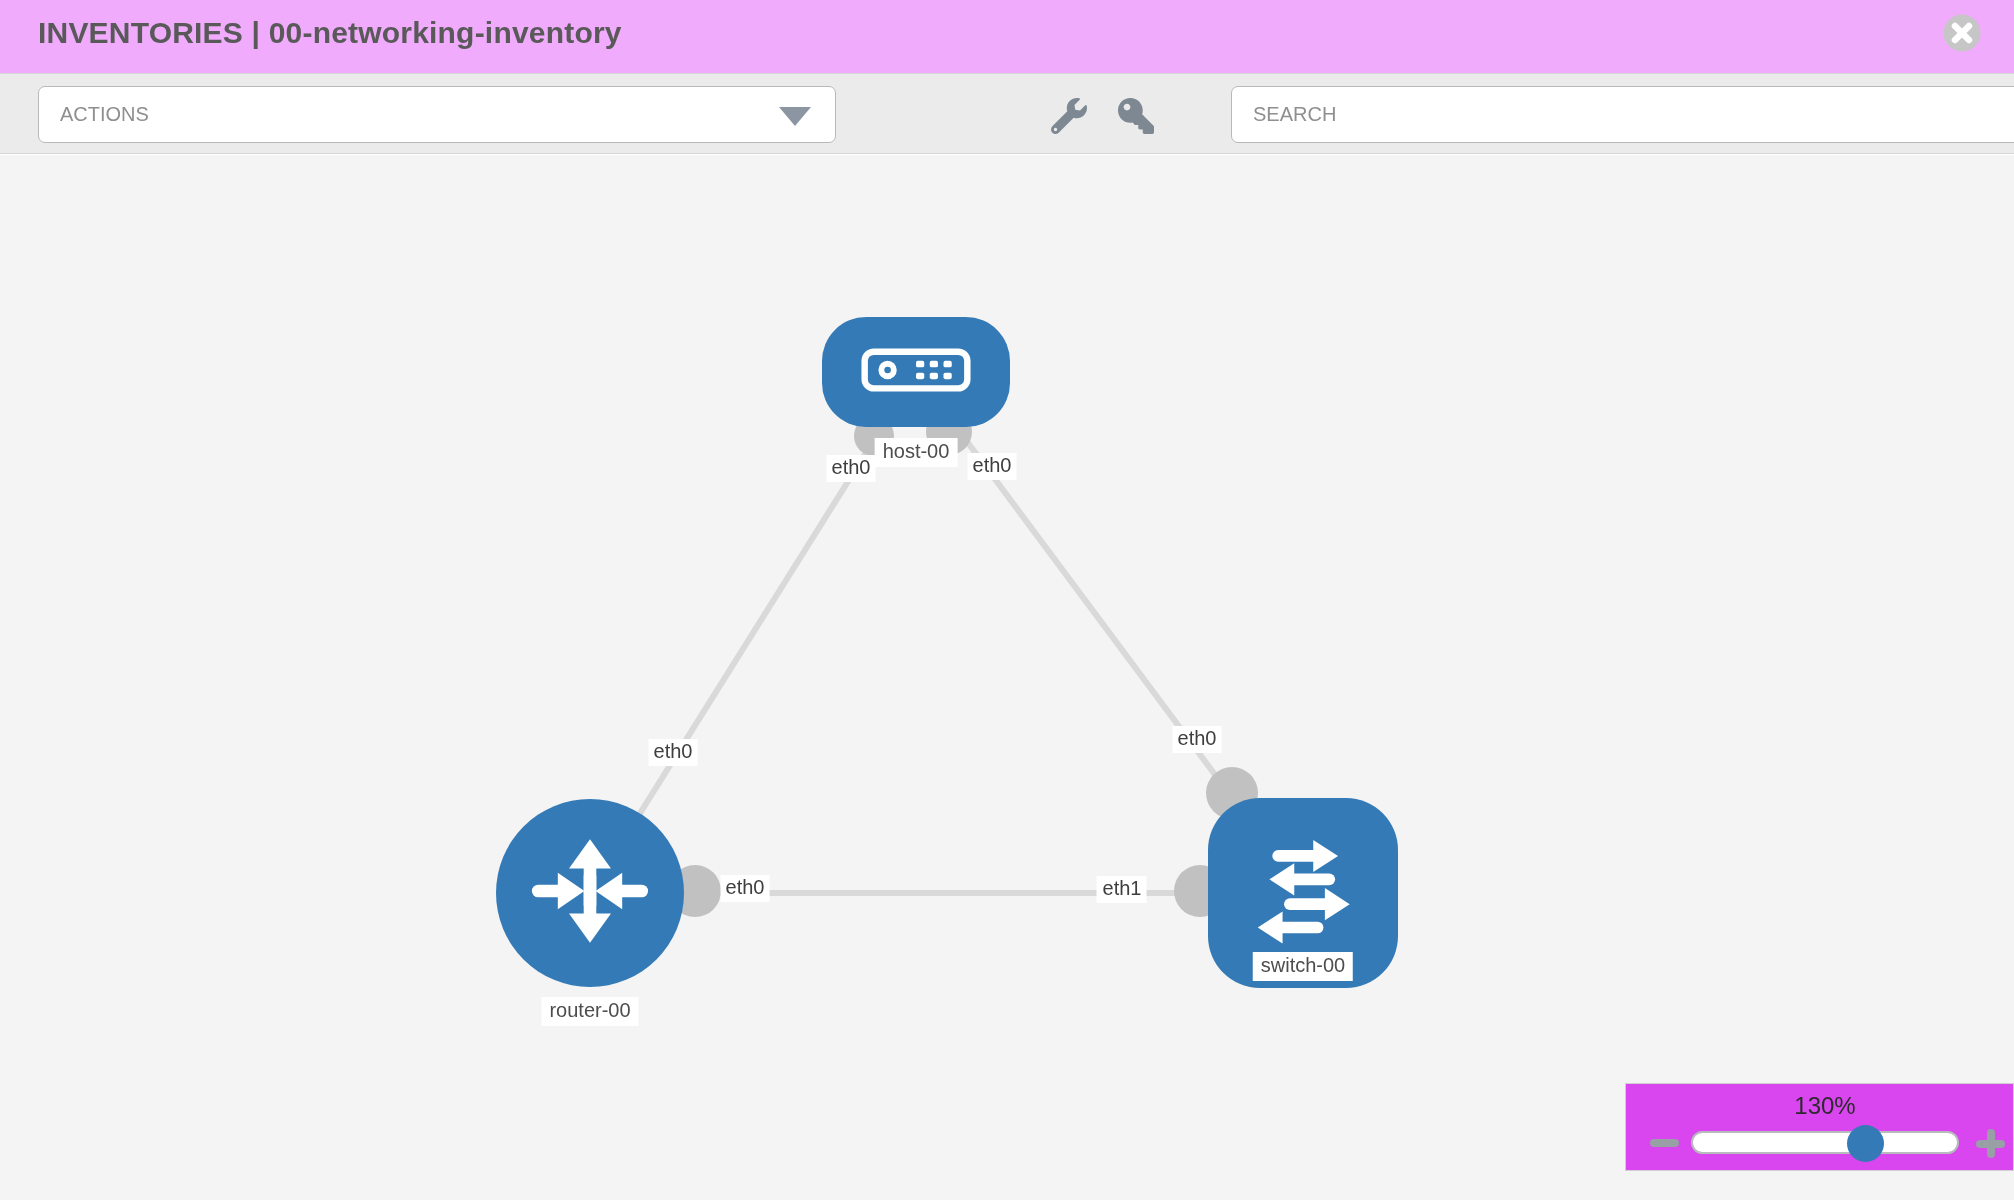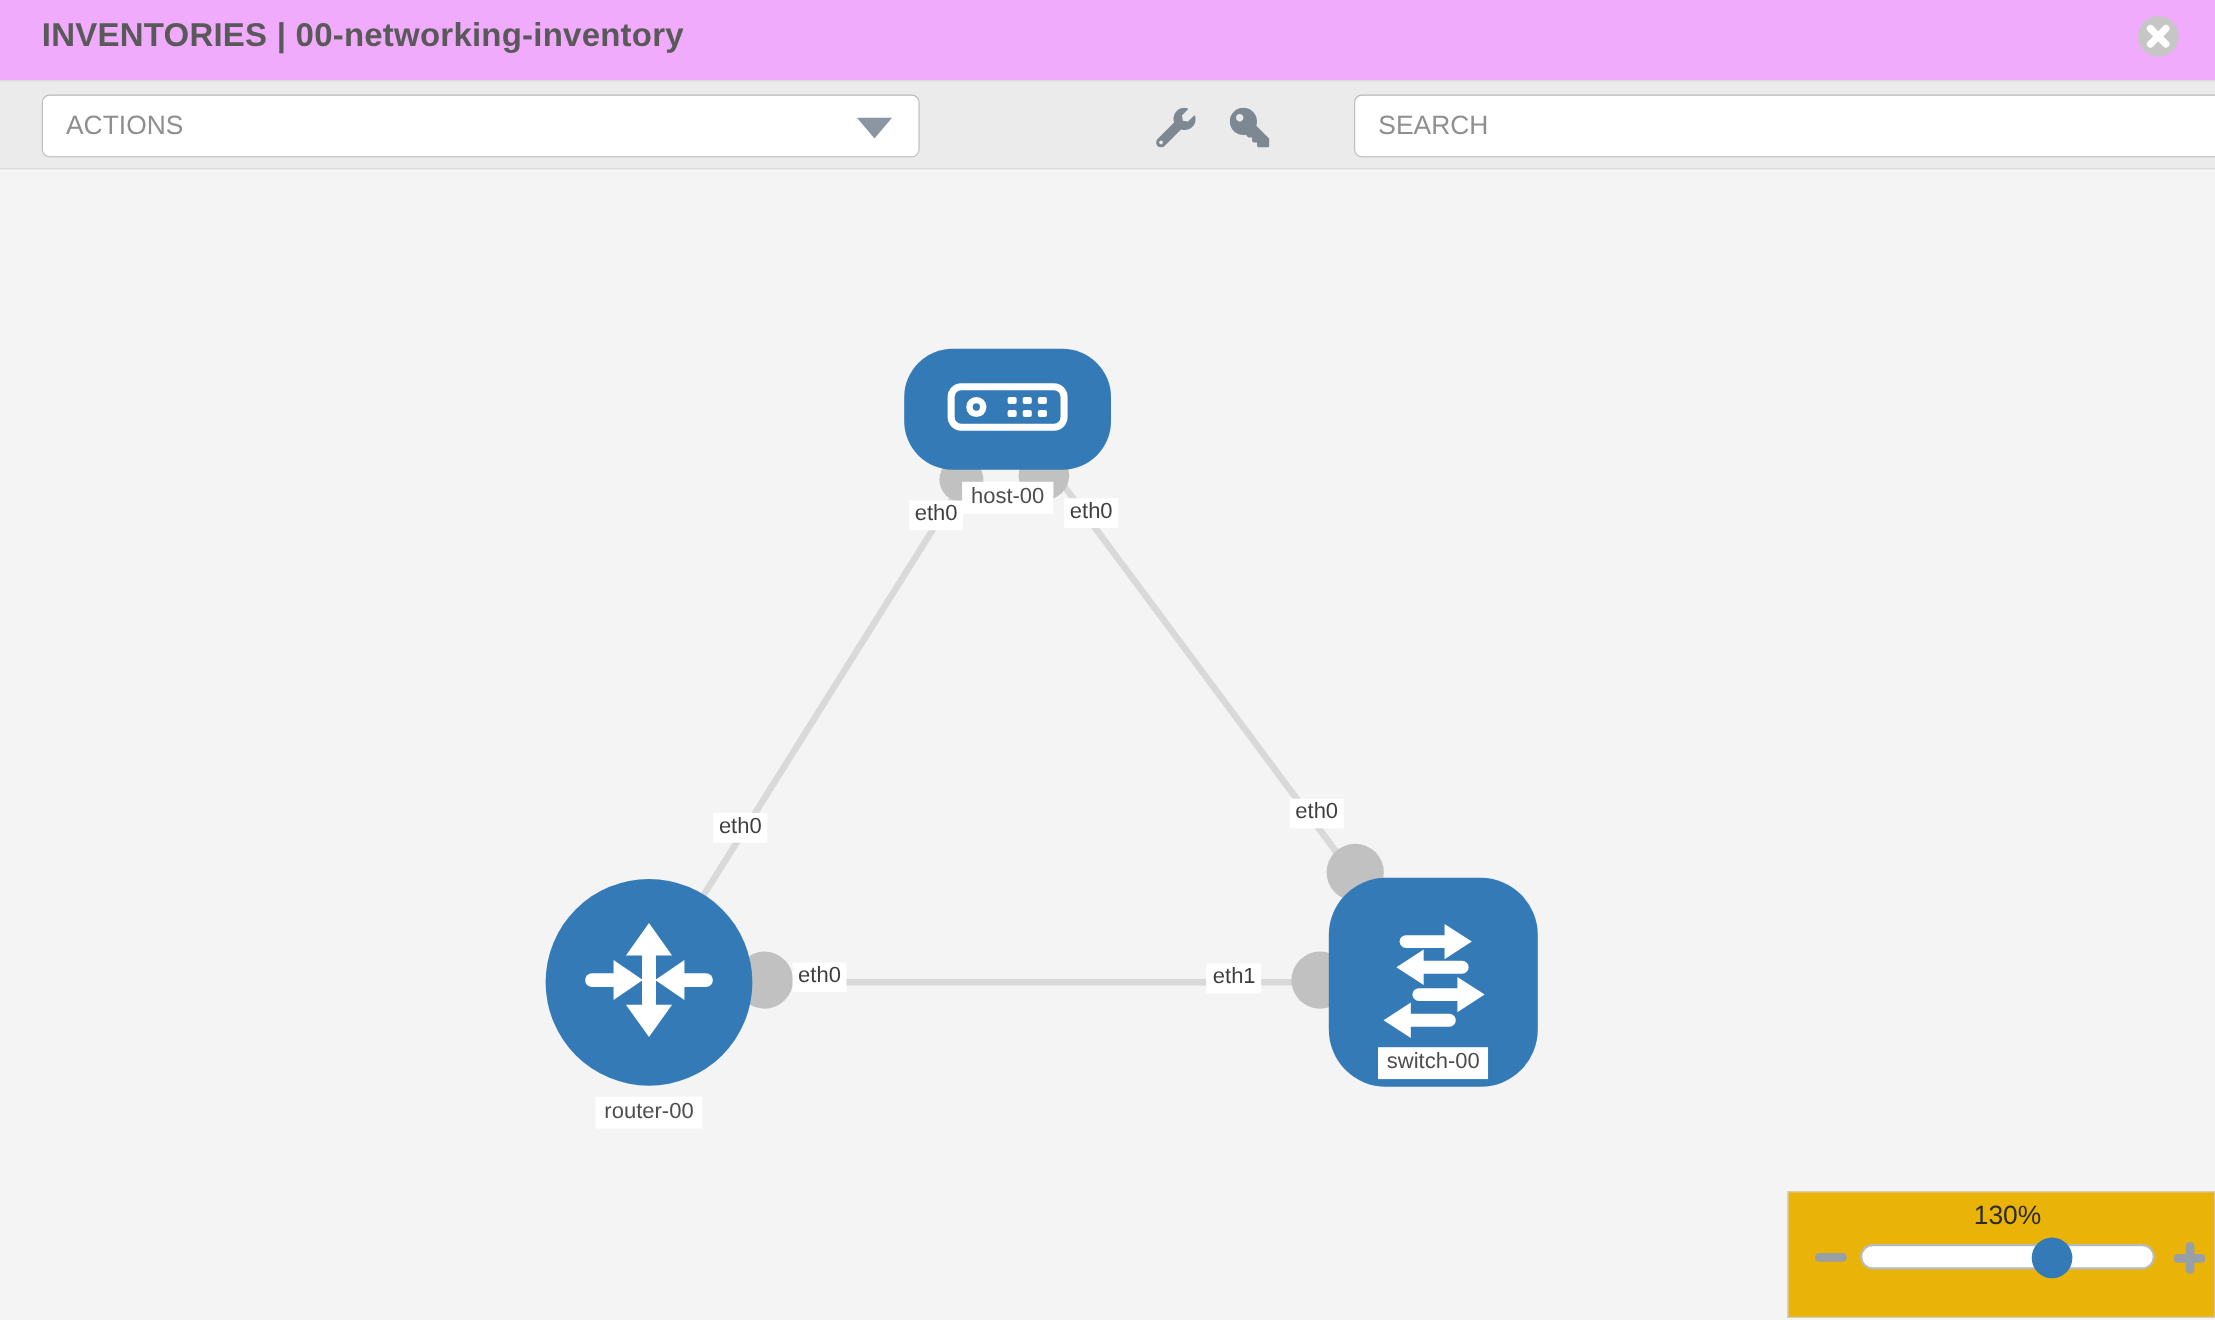--- a/index.html
+++ b/index.html
@@ -19,21 +19,21 @@
 
   
   .toolbar {
     position:absolute; left:0; top:73px; width:2014px; height:81px;
     background:#ebebeb; border-top:1px solid #d6d6d6; border-bottom:1px solid #d6d6d6;
   }
   .combo {
     position:absolute; top:12px; height:57px; background:#ffffff;
     border:1px solid #b9b9b9; border-radius:7px;
     display:flex; align-items:center; padding-left:21px;
-    font-size:24px; color:#8f8f8f; cursor:pointer;
+    font-size:20px; color:#8f8f8f; cursor:pointer;
   }
   .combo-actions { left:38px;  width:798px; }
   .combo-search  { left:1183px; width:913px;margin-left:48px; }
   .combo-caret {
     position:absolute; right:24px; top:20px; width:0; height:0;
     border-left:16px solid transparent; border-right:16px solid transparent;
     border-top:19px solid #8b96a2;
   }
   .tool-icon { position:absolute; top:24px; width:36px; height:36px; cursor:pointer; }
   .tool-icon.wrench { left:1051px; }
@@ -57,22 +57,22 @@
     padding:2px 8px 4px 8px; white-space:nowrap; cursor:default;
   }
   .if-label {
     position:absolute; transform:translateX(-50%);
     background:#ffffff; color:#3e3e3e; font-size:20px;
     padding:1px 5px 3px 5px; white-space:nowrap; cursor:default;
   }
 
   
   .zoom-panel {
-    position:absolute; left:1625px; top:1083px; width:389px; height:115px;
-    background:#eab308; border:1px solid #cfcfcf;
+    position:absolute; left:1625px; top:1083px; width:389px; height:88px;
+    background:#d946ef; border:1px solid #cfcfcf;
   }
   .zoom-percent {
     position:absolute; left:65px; top:8px; width:268px;
     text-align:center; font-size:24px; color:#2b2b2b;
   }
   .zoom-minus { position:absolute; left:24px; top:55px; width:29px; height:8px;
     background:#98a0a6; border-radius:4px; cursor:pointer; }
   .zoom-track {
     position:absolute; left:65px; top:47px; width:268px; height:23px;
     background:#ffffff; border:2px solid #b8bbbd; border-radius:12px; cursor:pointer;

